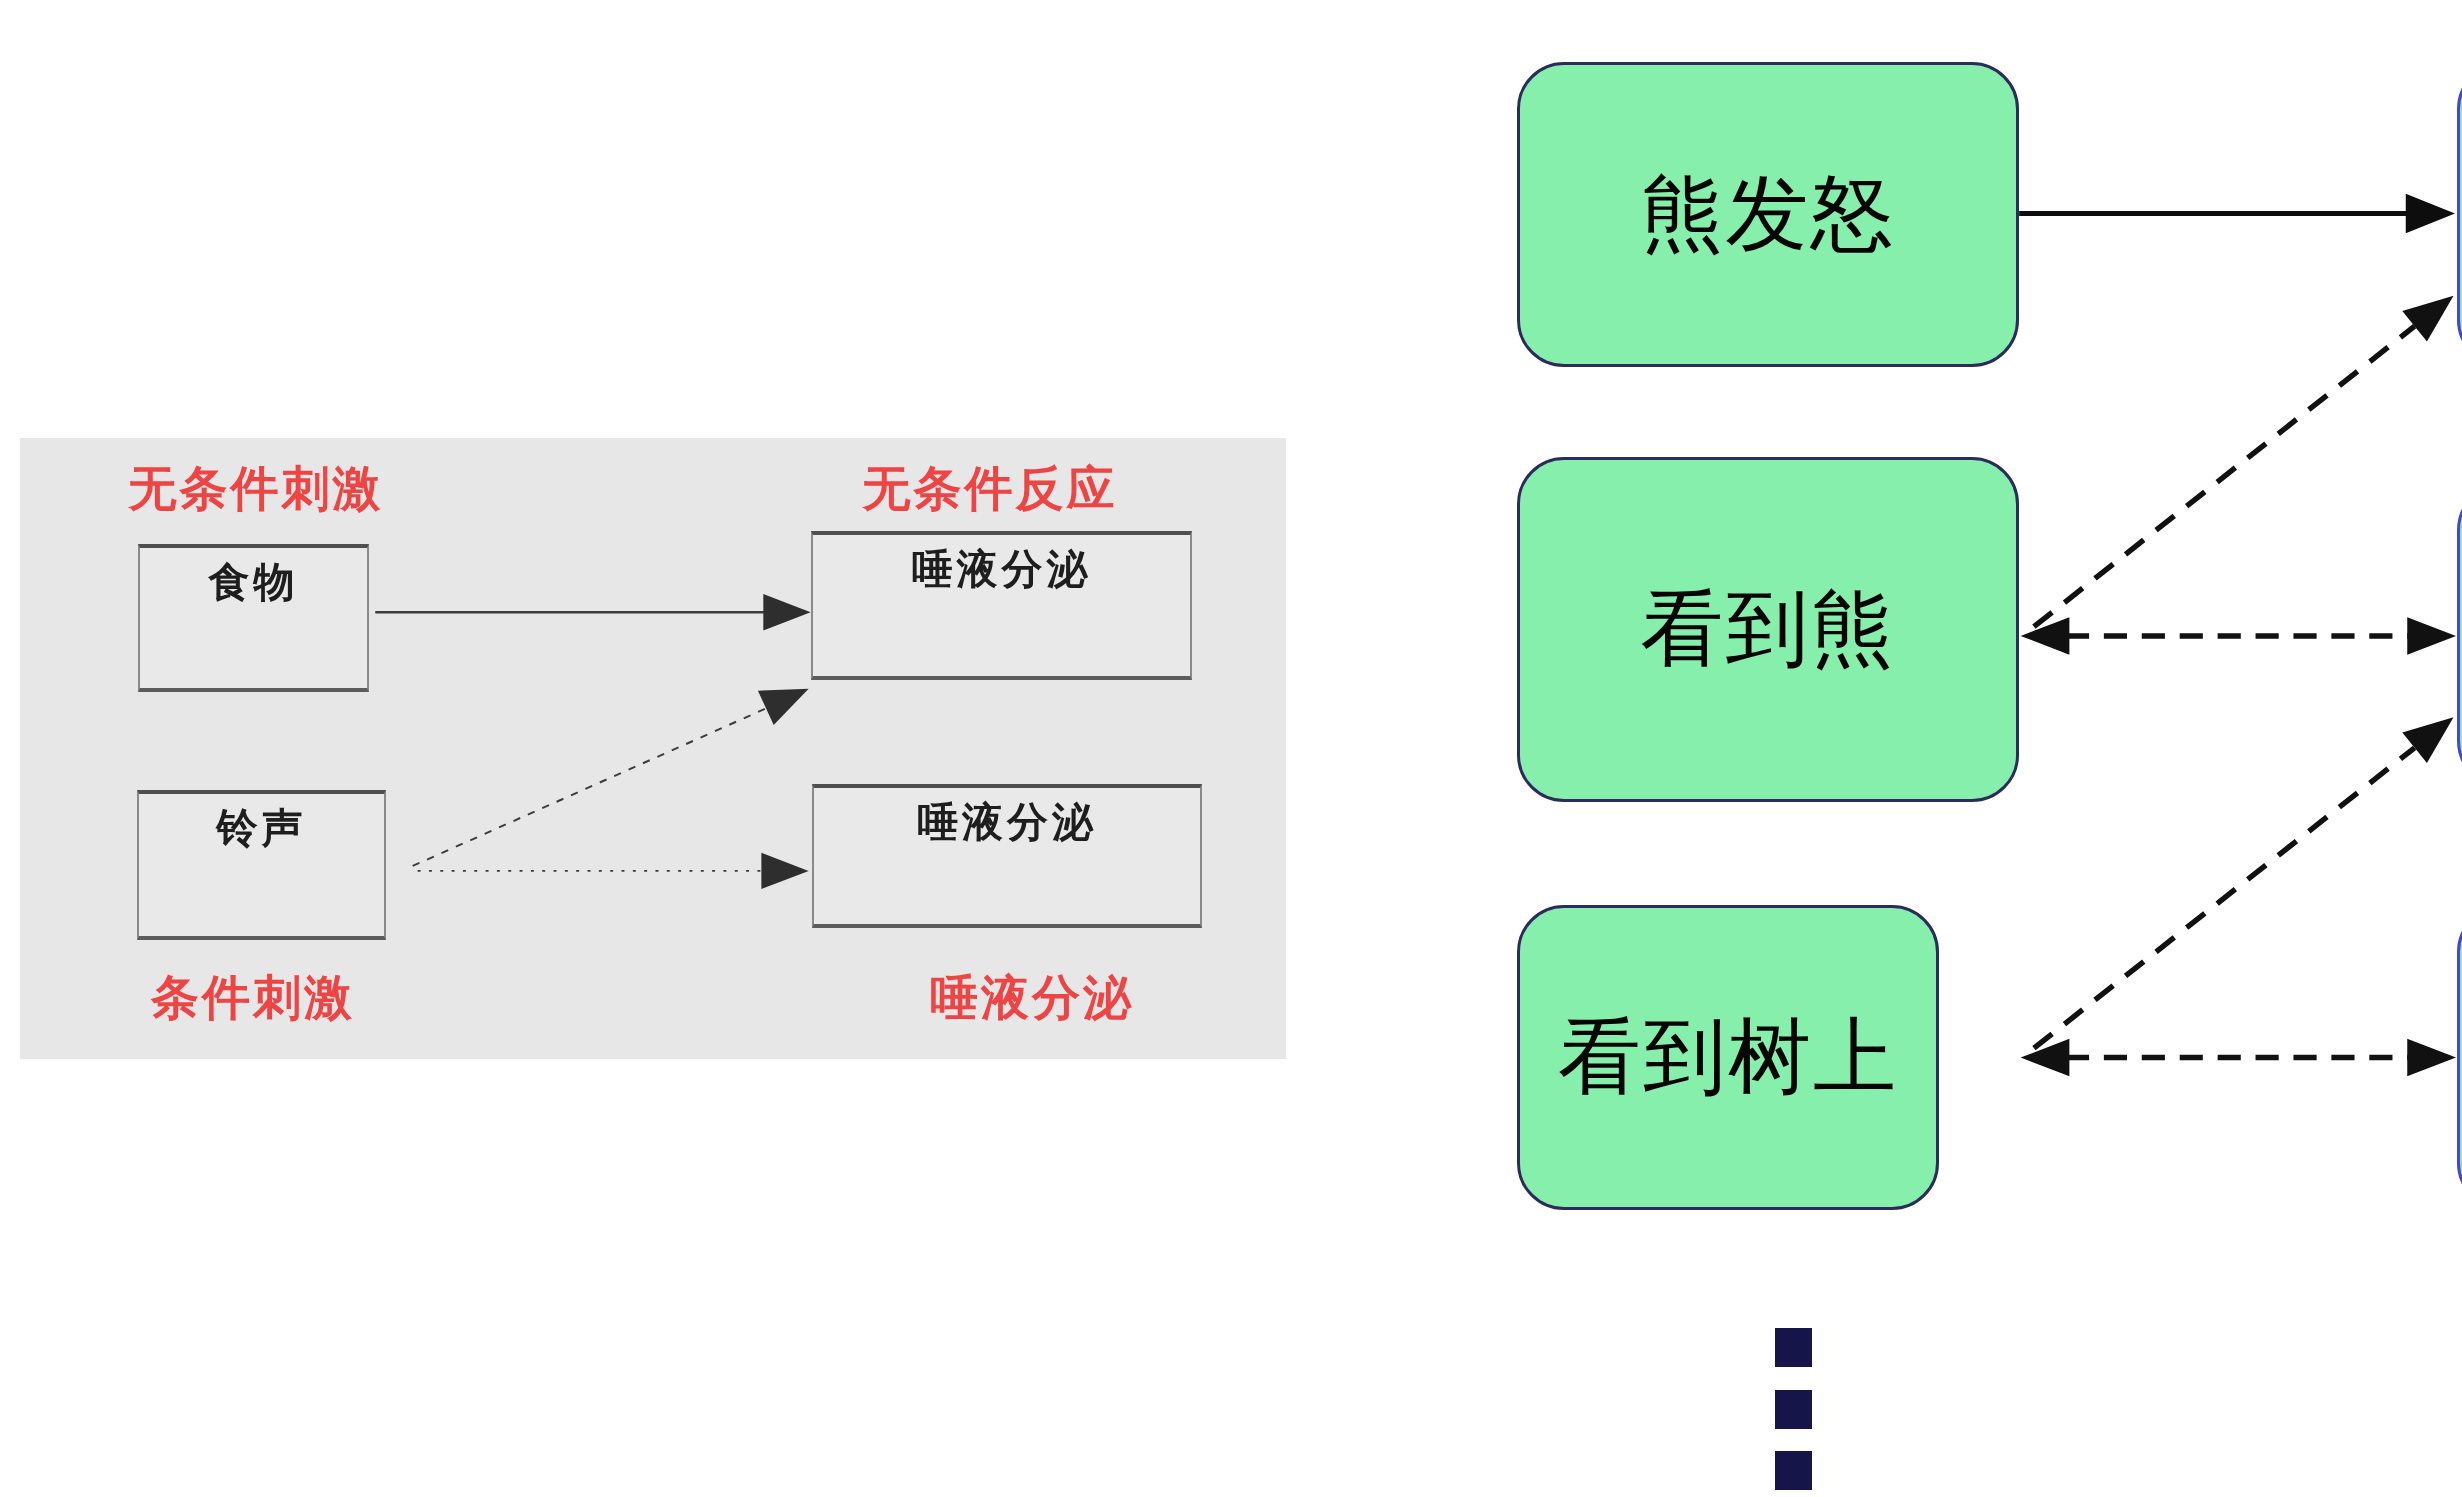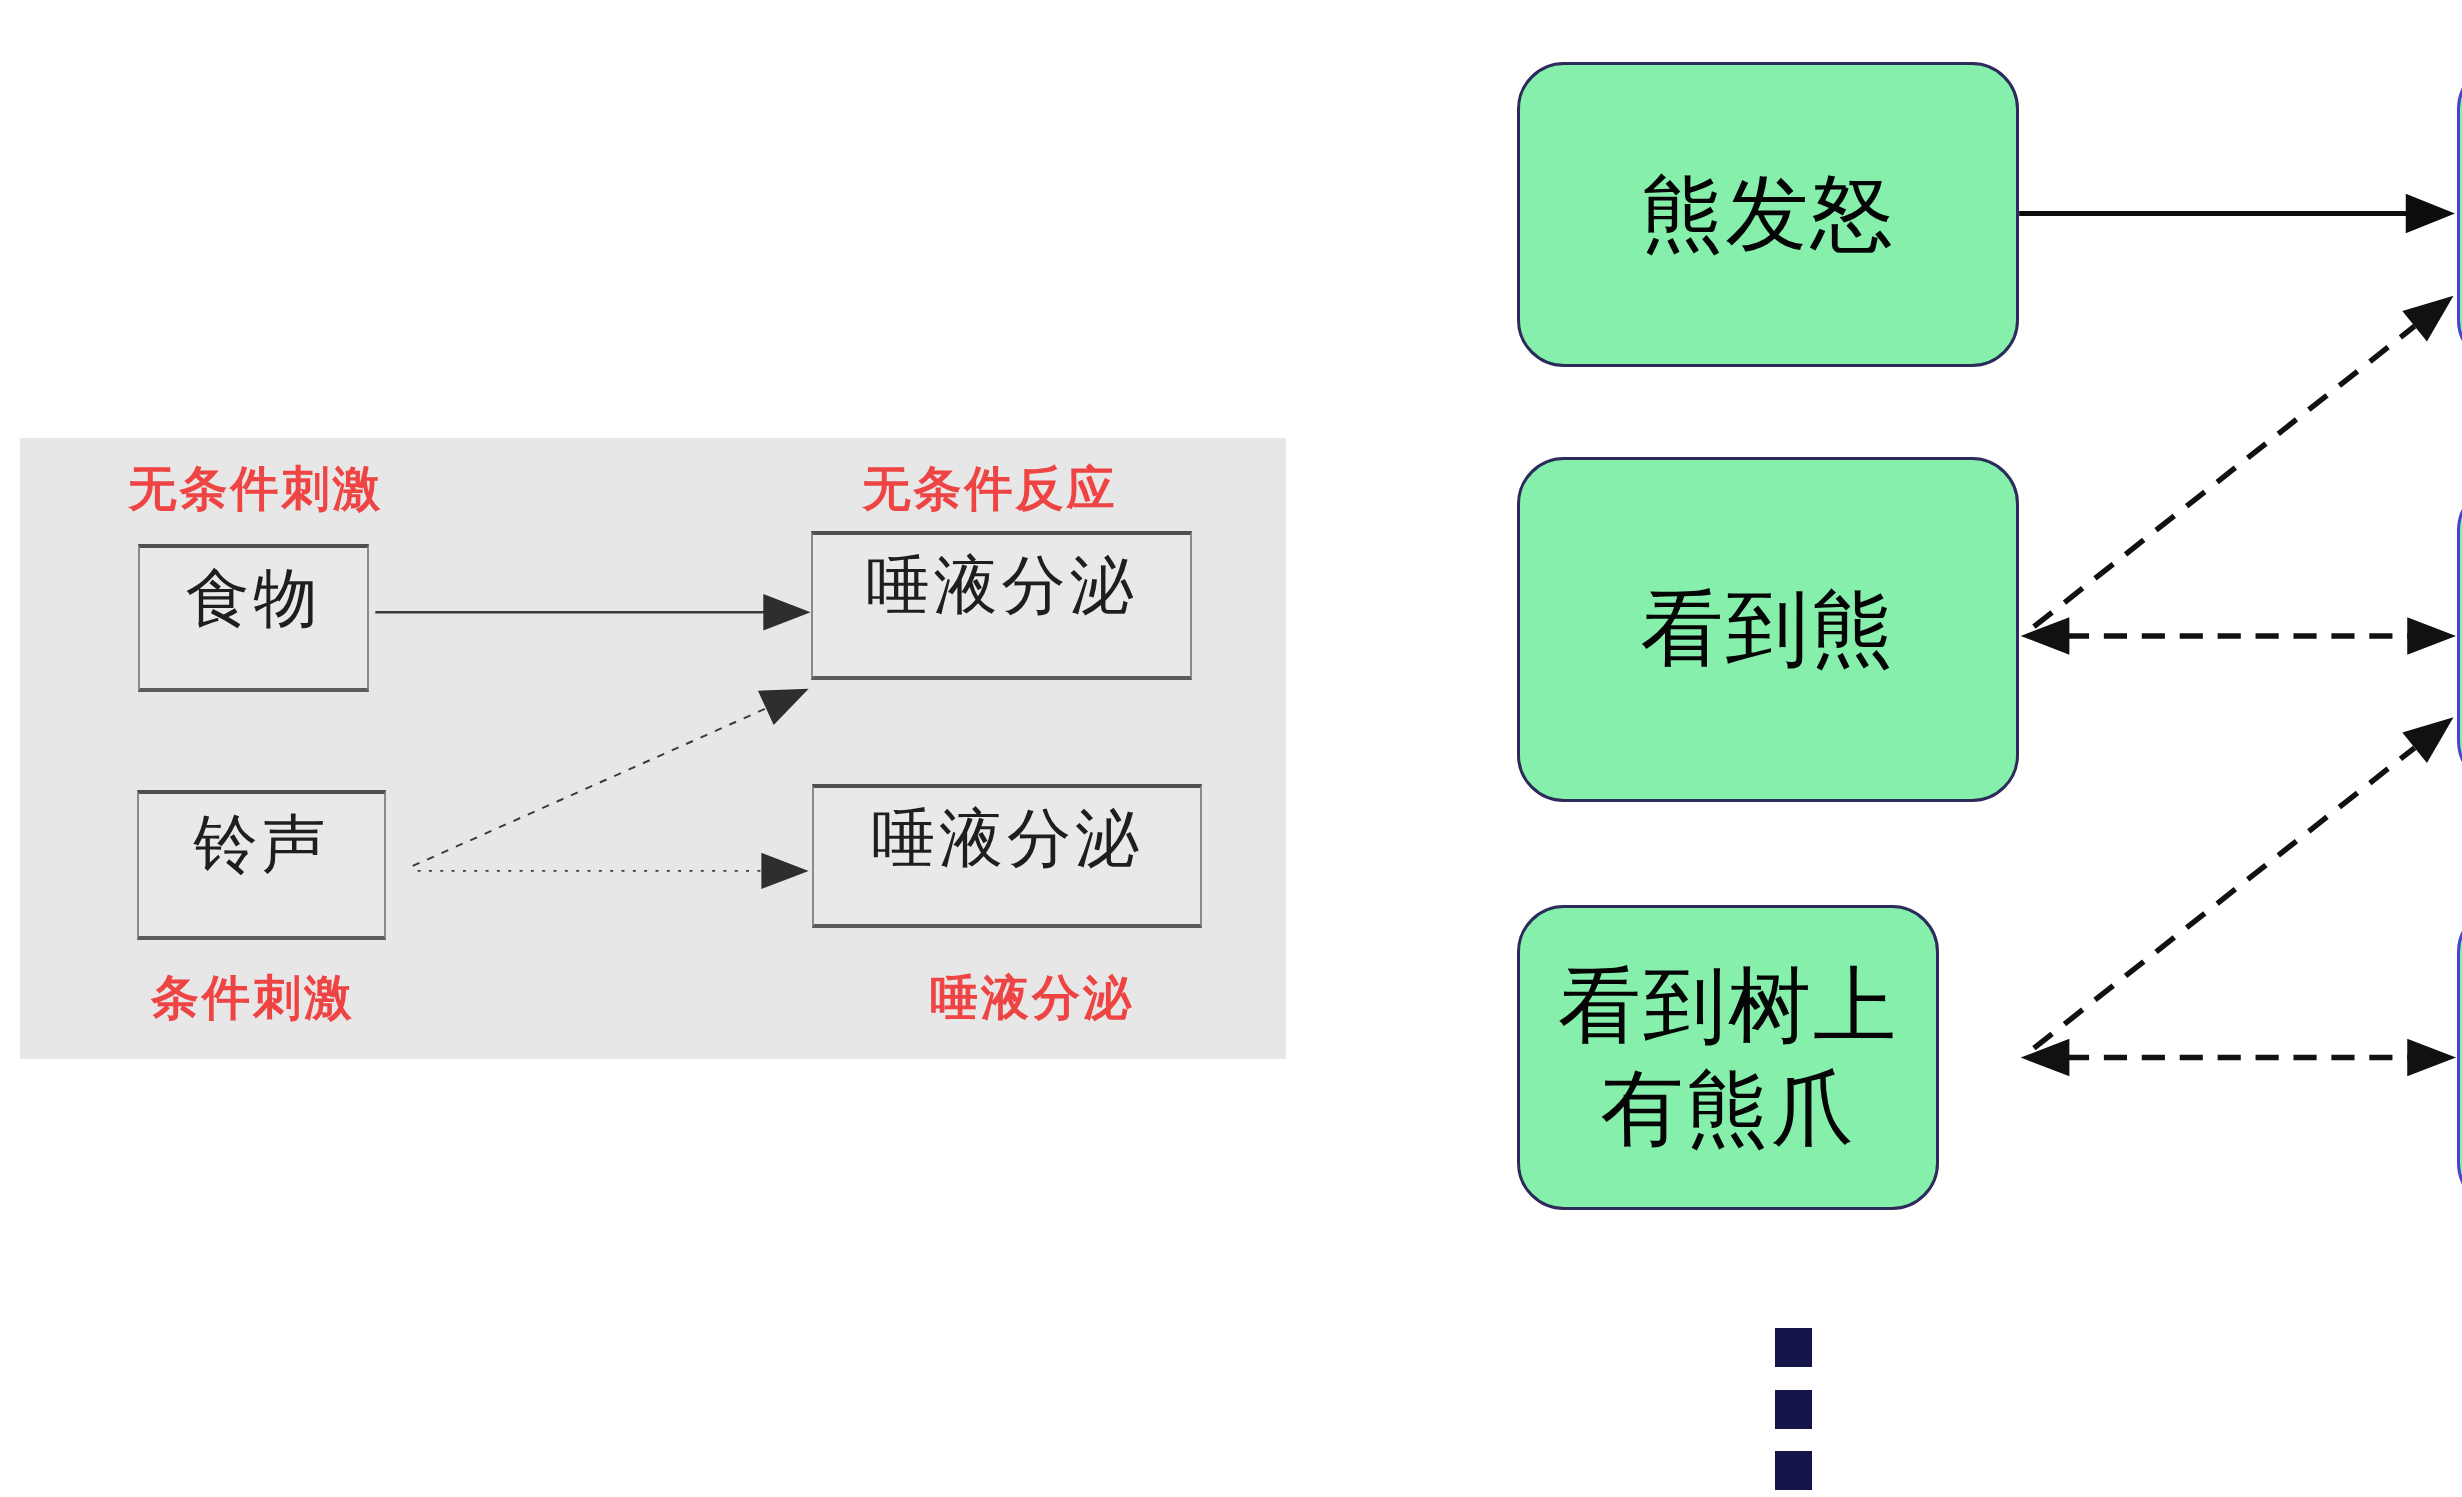--- a/index.html
+++ b/index.html
@@ -7,21 +7,21 @@
        font-family:"DejaVu Sans","Liberation Sans",sans-serif;}
   #connector-layer{position:absolute;left:0;top:0;z-index:1;}
   .abs{position:absolute;box-sizing:border-box;}
   
   .panel{background:#e7e7e7;z-index:0;}
   .plabel{z-index:2;font-size:48px;font-weight:600;color:#ef4444;text-align:center;
           letter-spacing:3px;white-space:nowrap;}
   .pbox{z-index:2;background:#e9e9e9;border-left:2px solid #8a8a8a;border-right:2px solid #8a8a8a;
         border-top:4.4px solid #4f4f4f;border-bottom:4.4px solid #5c5c5c;
         display:flex;justify-content:center;align-items:flex-start;padding-top:6.9px;}
-  .pbox span{font-size:64px;font-weight:400;color:#1e1e1e;letter-spacing:3.9px;white-space:nowrap;}
+  .pbox span{font-size:41px;font-weight:700;color:#1e1e1e;letter-spacing:3.9px;white-space:nowrap;}
   
   .rbox{z-index:2;background:#86efac;border-radius:47px;display:flex;flex-direction:column;
         justify-content:center;align-items:center;}
   .rbox.navy{border:3.9px solid #2b2b5c;}
   .rbox.blue{border:3.9px solid #4745cf;}
   .cjk{font-size:83px;font-weight:500;color:#050505;letter-spacing:2px;line-height:1.24;white-space:nowrap;}
   
   .dot{z-index:2;width:37px;height:39px;}
   .dot.navy{background:#15154a;}
 </style>
@@ -96,21 +96,20 @@
 
 <div class="abs rbox navy" style="left:1517px;top:457px;width:502px;height:345px;">
   <span class="cjk">看到熊</span>
 </div>
 <div class="abs rbox blue" style="left:2457px;top:483px;width:502px;height:305px;">
   
 </div>
 
 <div class="abs rbox navy" style="left:1517px;top:905px;width:422px;height:305px;">
   <span class="cjk">看到树上</span>
-  <span class="cjk">有熊爪</span>
 </div>
 <div class="abs rbox blue" style="left:2457px;top:905px;width:502px;height:305px;">
   
 </div>
 
 <div class="abs dot navy" style="left:1775px;top:1328px;"></div>
 <div class="abs dot navy" style="left:1775px;top:1390px;"></div>
 <div class="abs dot navy" style="left:1775px;top:1451px;"></div>
 
 

